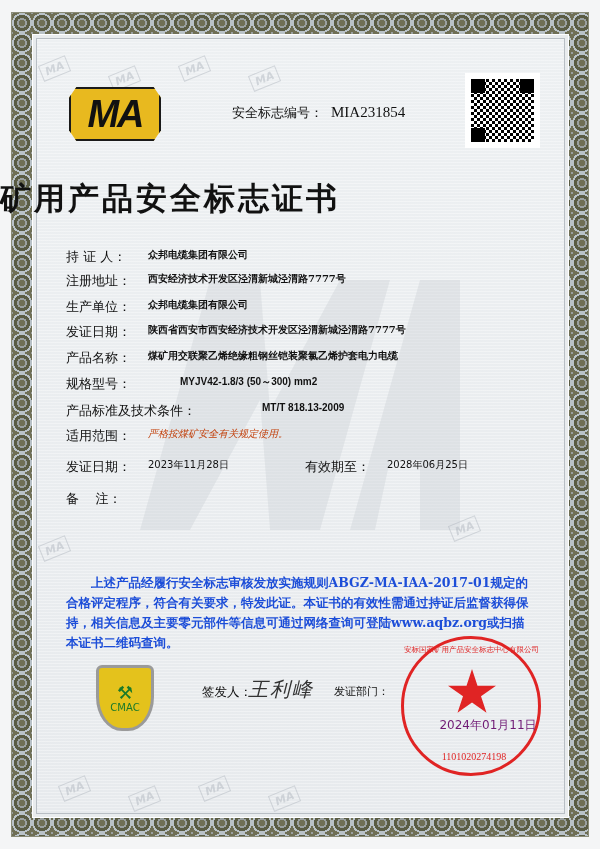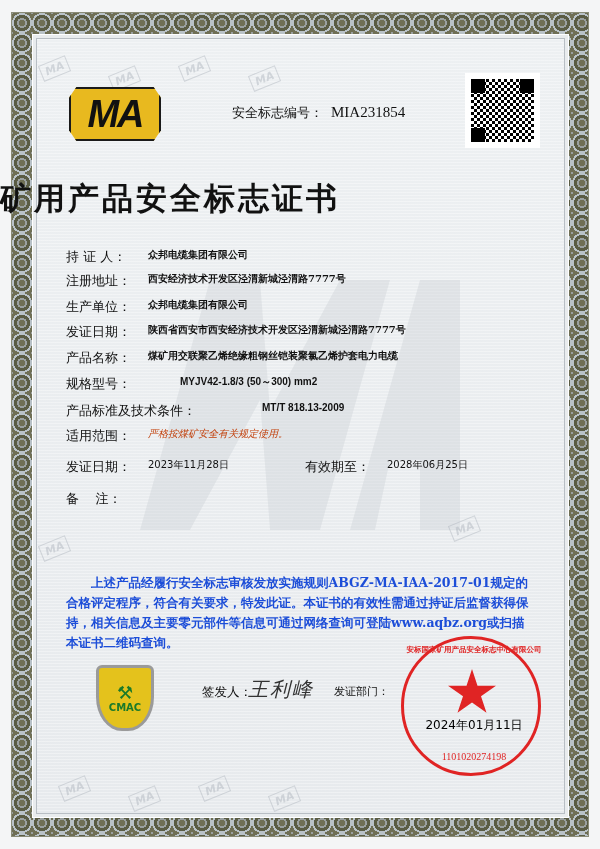--- a/index.html
+++ b/index.html
@@ -76,33 +76,33 @@
     position:absolute; left:66px; top:573px; width:470px; font-size:12.5px; line-height:20px;
     font-weight:bold; font-family:"DejaVu Serif",serif; text-indent:2em; color:#1d4ed8;
   }
   .cmac {
     position:absolute; left:96px; top:665px; width:52px; height:60px;
     background:#e4c21c; border:3px solid #9a9a9a;
     border-radius:6px 6px 26px 26px / 6px 6px 34px 34px;
     display:flex; flex-direction:column; align-items:center; justify-content:center;
   }
   .cmac .sym { color:#1a7a2a; font-size:18px; font-weight:bold; line-height:18px; }
-  .cmac .txt { color:#1a7a2a; font-size:10px; font-weight:bold; }
+  .cmac .txt { color:#1a7a2a; font-size:10px; font-weight:normal; }
   .signer-label { position:absolute; left:202px; top:684px; font-size:12.5px; }
   .signature { position:absolute; left:248px; top:676px; font-size:20px; font-style:italic; font-family:"DejaVu Serif",serif; color:#333; letter-spacing:2px; }
   .dept-label { position:absolute; left:334px; top:684px; font-size:11px; }
   .seal {
     position:absolute; left:401px; top:636px; width:140px; height:140px; border-radius:50%;
     border:3px solid #e02424; box-sizing:border-box;
   }
   .seal-star { position:absolute; left:43px; top:30px; width:50px; height:48px; background:#e02424;
     clip-path:polygon(50% 0,61% 35%,98% 35%,68% 57%,79% 91%,50% 70%,21% 91%,32% 57%,2% 35%,39% 35%); }
-  .seal-date { position:absolute; left:6px; top:78px; width:128px; text-align:center; font-size:12px; color:#000000; }
+  .seal-date { position:absolute; left:20px; top:78px; width:128px; text-align:center; font-size:12px; color:#701a75; }
   .seal-code { position:absolute; left:0; top:112px; width:140px; text-align:center; font-size:10px; color:#e02424; font-family:"Liberation Serif",serif; }
-  .seal-name { position:absolute; left:0; top:6px; width:140px; text-align:center; font-size:10px; color:#e02424; font-weight:bold; }
+  .seal-name { position:absolute; left:0; top:6px; width:140px; font-size:10px; color:#e02424; font-weight:normal; }
 </style>
 </head>
 <body>
 
 <div class="outer-frame"></div>
 <div class="inner-page"></div>
 
 <svg class="watermark-big" viewBox="0 0 360 280">
   <polygon points="20,270 90,20 140,20 150,150 220,20 270,20 200,270 150,270 140,140 70,270" fill="#c9ced3"></polygon>
   <polygon points="230,270 300,20 340,20 340,270 300,270 300,200 270,200 255,270" fill="#c9ced3"></polygon>

